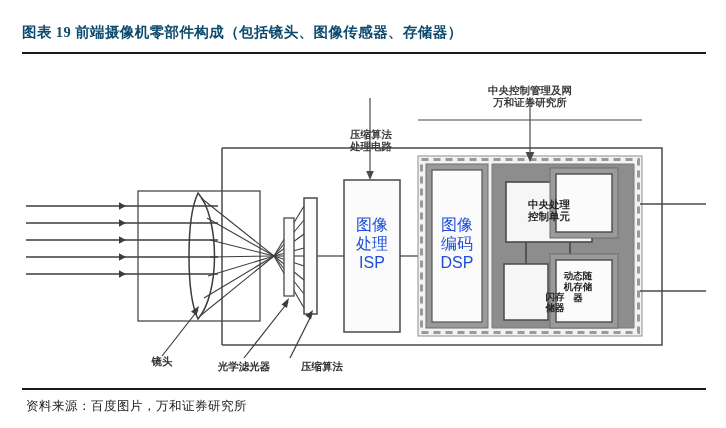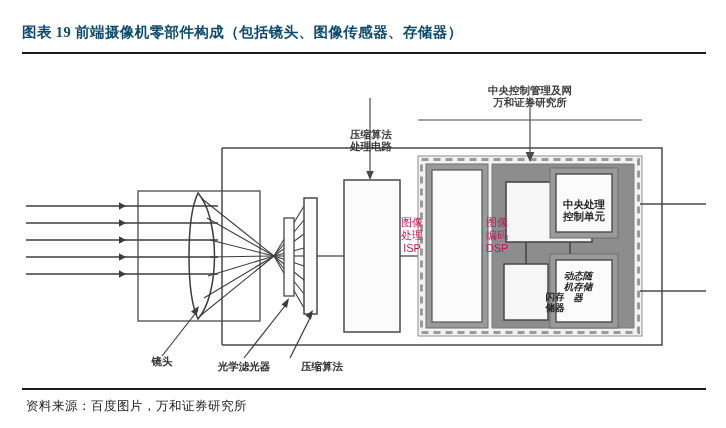--- a/index.html
+++ b/index.html
@@ -47,21 +47,21 @@
   .diagram svg{display:block;}
 
   
   .dlabel{
     position:absolute;
     font-family:"Liberation Sans","DejaVu Sans",sans-serif;
     color:#2b2b2b;text-align:center;line-height:1.18;
     white-space:pre-line;
   }
   .lbl-top{ font-size:10.5px; font-weight:600; color:#3a3a3a;}
-  .box-text{ font-size:11px; color:#be185d; font-weight:500;padding-left:40px;}
+  .box-text{ font-size:16px; color:#1d4ed8; font-weight:500;}
   .box-text-sm{ font-size:10.5px; color:#242424; font-weight:600;}
   .callout{ font-size:10.5px; font-weight:600; color:#333;}
 </style>
 </head>
 <body>
 
 <div id="root">
 
   <div class="exhibit-header">
     <div class="exhibit-title">图表 19   前端摄像机零部件构成（包括镜头、图像传感器、存储器）</div>
@@ -180,27 +180,27 @@
 万和证券研究所</div>
 
     <div class="dlabel box-text" style="left:322px;top:158px;width:56px;">图像
 处理
 ISP</div>
 
     <div class="dlabel box-text" style="left:410px;top:158px;width:50px;">图像
 编码
 DSP</div>
 
-    <div class="dlabel box-text-sm" style="left:484px;top:140px;width:86px;padding-left:35px;">中央处理
+    <div class="dlabel box-text-sm" style="left:484px;top:140px;width:86px;">中央处理
 控制单元</div>
 
     <div class="dlabel box-text-sm" style="left:482px;top:233px;width:44px;font-size:9.5px;margin-left:29px;">闪存
 储器</div>
 
-    <div class="dlabel box-text-sm" style="left:532px;top:212px;width:48px;font-size:9.5px;font-style:italic;">动态随
+    <div class="dlabel box-text-sm" style="left:532px;top:212px;width:48px;font-size:9.5px;">动态随
 机存储
 器</div>
 
 
 
     <div class="dlabel callout" style="left:112px;top:297px;width:56px;">镜头</div>
 
     <div class="dlabel callout" style="left:168px;top:302px;width:108px;">光学滤光器</div>
 
     <div class="dlabel callout" style="left:246px;top:302px;width:108px;">压缩算法</div>

